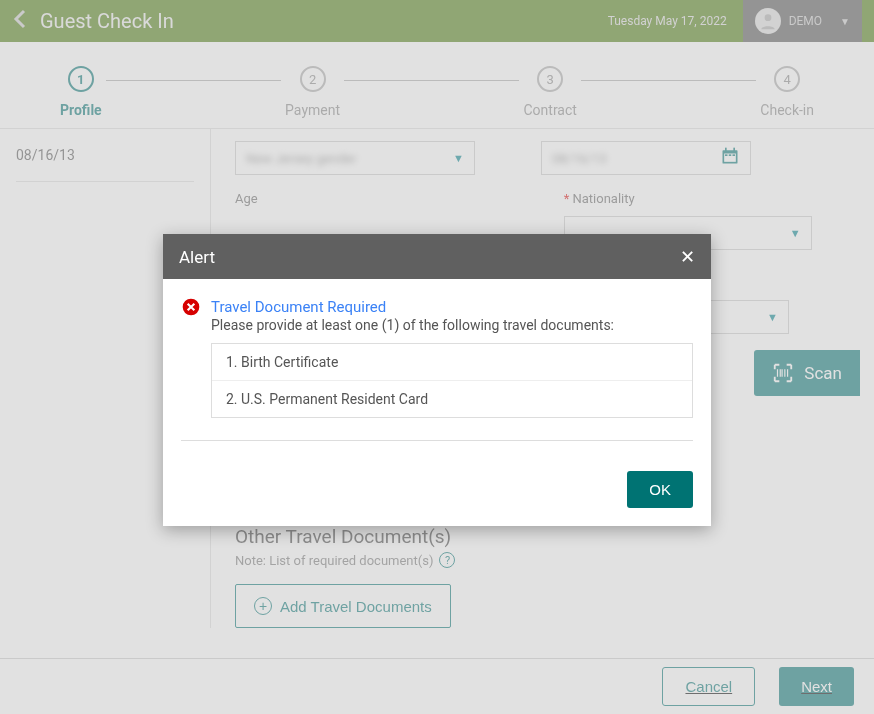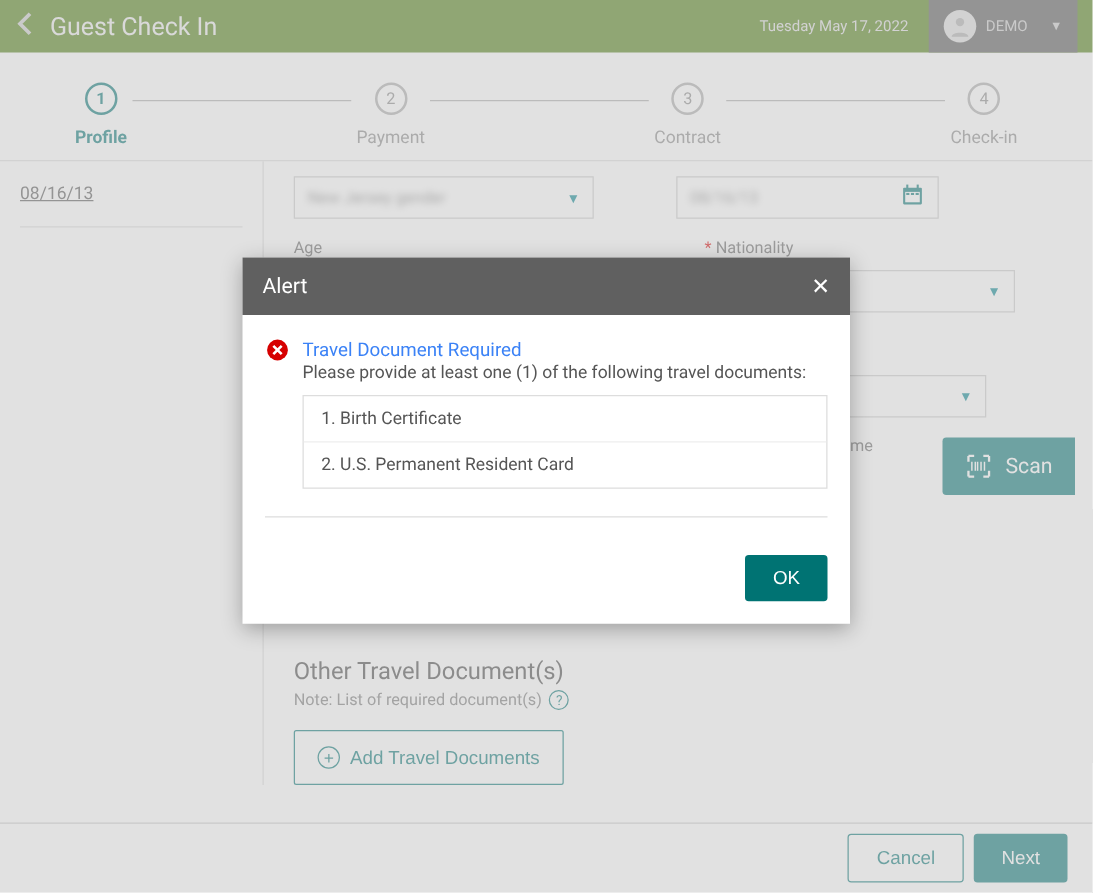--- a/index.html
+++ b/index.html
@@ -121,21 +121,20 @@
       display: flex;
       padding: 0;
     }
     .sidebar-col {
       width: 210px;
       padding: 18px 16px;
     }
     .sidebar-date {
       color: #555;
       font-size: 14px;
-      text-decoration: underline;
     }
     .sidebar-divider {
       border: none;
       border-bottom: 1px solid #ddd;
       margin-top: 18px;
     }
     .form-col {
       flex: 1;
       padding: 18px 28px 0 24px;
       border-left: 1px solid #ddd;
@@ -266,22 +265,23 @@
     }
 
     
     .footer {
       position: absolute;
       bottom: 0; left: 0; right: 0;
       border-top: 1px solid #ccc;
       padding: 8px 20px;
       display: flex;
       justify-content: flex-end;
-      gap: 8px;
-      background: #fff;
+      gap: 24px;
+      background: #fff;
+      text-decoration: underline;
     }
     .btn {
       padding: 10px 22px;
       font-size: 15px;
       border-radius: 3px;
       cursor: pointer;
     }
     .btn-secondary {
       background: #fff;
       color: #007373;
@@ -298,22 +298,22 @@
       position: absolute;
       inset: 0;
       background: rgba(200,200,200,0.55);
       display: flex;
       align-items: flex-start;
       justify-content: center;
       z-index: 10;
     }
     .modal {
       position: absolute;
-      top: 206px;
-      width: 486px;
+      top: 234px;
+      width: 548px;
       background: #fff;
       box-shadow: 0 4px 16px rgba(0,0,0,0.3);
     }
     .modal-header {
       background: #606060;
       color: #fff;
       padding: 12px 16px;
       display: flex;
       justify-content: space-between;
       align-items: center;

